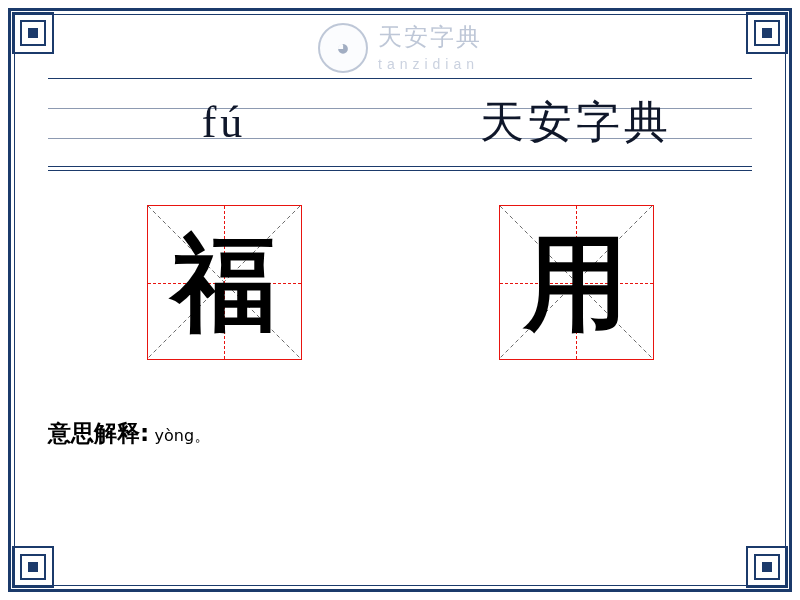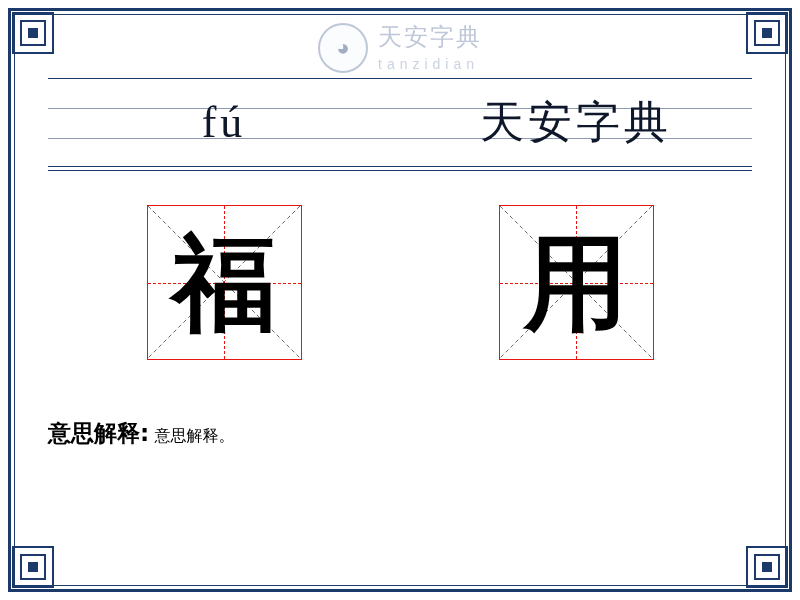--- a/index.html
+++ b/index.html
@@ -310,16 +310,16 @@
         <div class="tz-h"></div>
         <div class="tz-v"></div>
         <div class="hanzi">用</div>
       </div>
     </div>
 
   </div>
 
   <div class="meaning">
     <span class="meaning-label">意思解释:</span>
-    <span class="meaning-text">意思解释。</span>
+    <span class="meaning-text">yòng。</span>
   </div>
 
 </div>
 
 </body></html>

